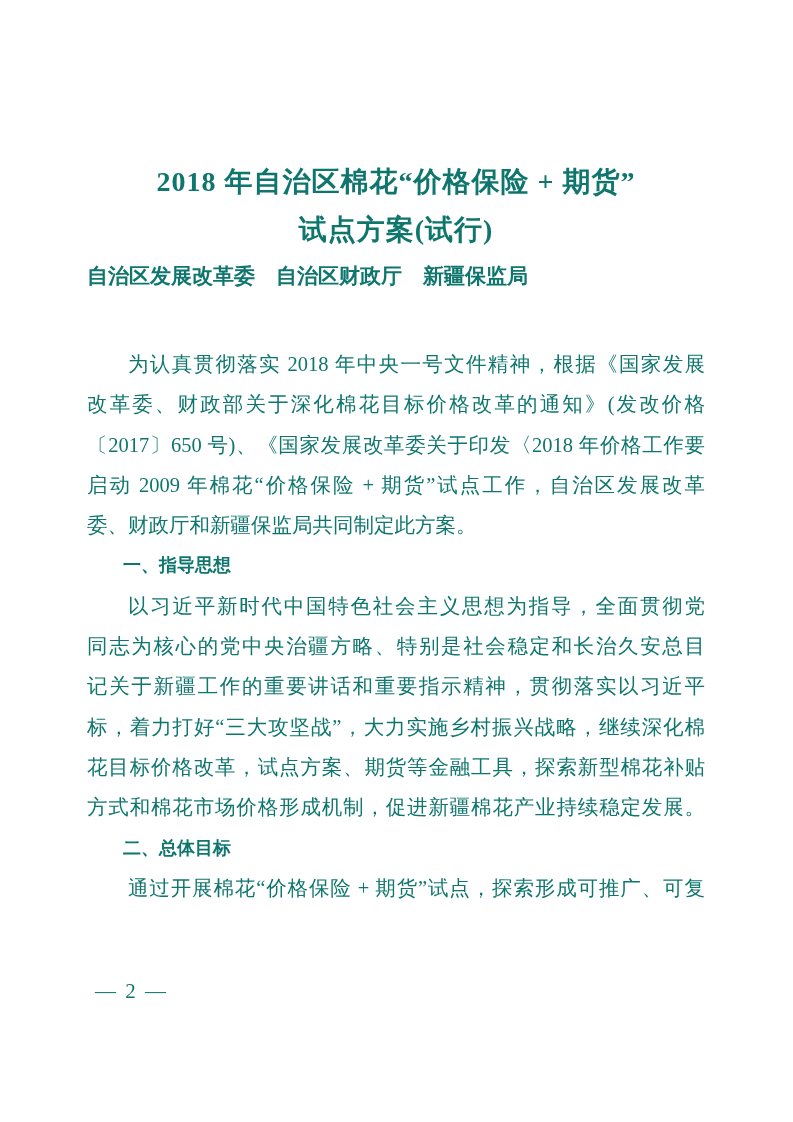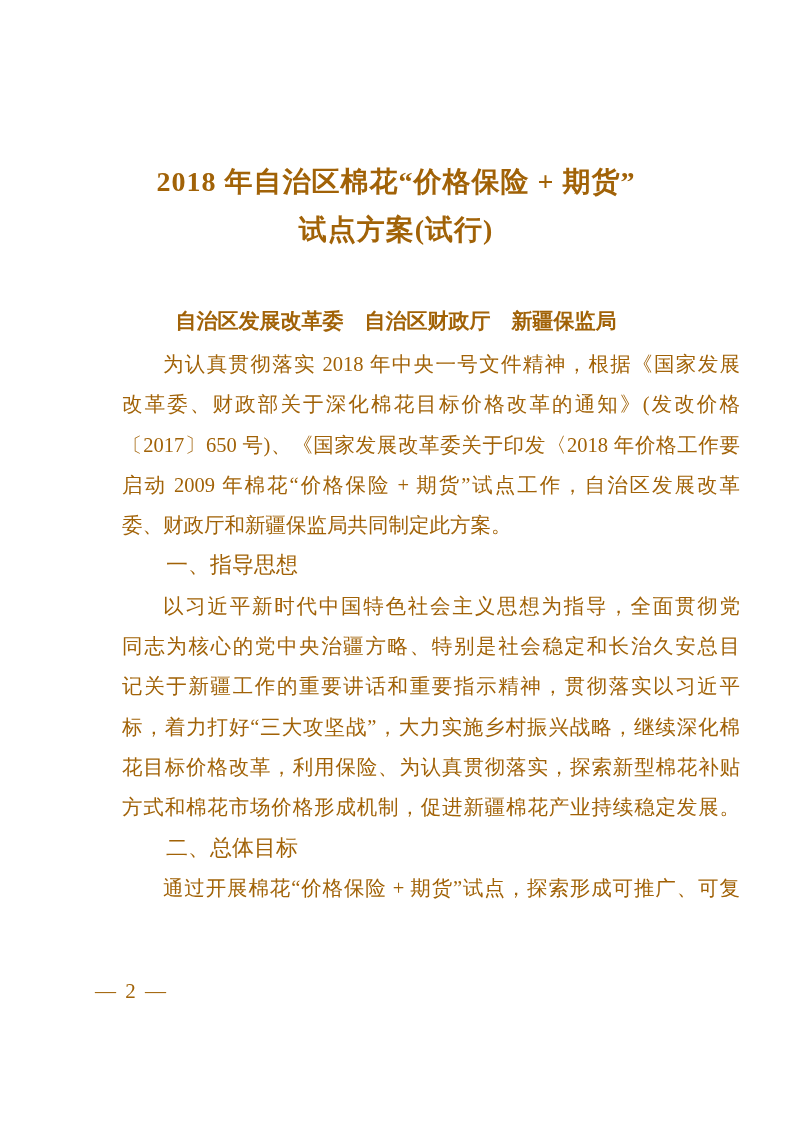--- a/index.html
+++ b/index.html
@@ -6,21 +6,21 @@
     margin: 0;
     padding: 0;
     background: #e8e8e8;
   }
   .page {
     position: relative;
     width: 793px;
     height: 1122px;
     margin: 0 auto;
     background: #ffffff;
-    color: #a16207;
+    color: #0f766e;
     font-family: "Liberation Serif", "DejaVu Serif", serif;
     overflow: hidden;
   }
   .content {
     position: absolute;
     left: 87px;
     top: 0;
     width: 618px;
   }
   .title-line {
@@ -34,49 +34,47 @@
     letter-spacing: 1px;
     white-space: nowrap;
   }
   .title-line.l1 { top: 162px; }
   .title-line.l2 { top: 210px; }
   .byline {
     position: absolute;
     left: 0;
     top: 262px;
     width: 100%;
-    text-align: center;
+    text-align: left;
     font-size: 21px;
     font-weight: bold;
     line-height: 28px;
     white-space: nowrap;
-    margin-top: 45px;
   }
   .bodytext {
     position: absolute;
     left: 0;
     top: 344px;
     width: 100%;
     font-size: 20.5px;
-    margin-left: 35px;
   }
   .line {
     height: 40.3px;
     line-height: 40.3px;
     white-space: nowrap;
   }
   .line.j {
     text-align: justify;
     text-align-last: justify;
     text-justify: inter-character;
   }
   .line.indent { text-indent: 2em; }
   .line.heading {
-    font-weight: 400;
-    font-size: 22px;
+    font-weight: 700;
+    font-size: 18px;
     text-indent: 2em;
   }
   .page-number {
     position: absolute;
     left: 95px;
     top: 980px;
     font-size: 21px;
     line-height: 22px;
     letter-spacing: 2px;
     white-space: nowrap;
@@ -98,21 +96,21 @@
       <div class="line j">〔2017〕650 号)、《国家发展改革委关于印发〈2018 年价格工作要</div>
       <div class="line j">启动 2009 年棉花“价格保险 + 期货”试点工作，自治区发展改革</div>
       <div class="line">委、财政厅和新疆保监局共同制定此方案。</div>
 
       <div class="line heading">一、指导思想</div>
 
       <div class="line j indent">以习近平新时代中国特色社会主义思想为指导，全面贯彻党</div>
       <div class="line j">同志为核心的党中央治疆方略、特别是社会稳定和长治久安总目</div>
       <div class="line j">记关于新疆工作的重要讲话和重要指示精神，贯彻落实以习近平</div>
       <div class="line j">标，着力打好“三大攻坚战”，大力实施乡村振兴战略，继续深化棉</div>
-      <div class="line j">花目标价格改革，利用保险、为认真贯彻落实，探索新型棉花补贴</div>
+      <div class="line j">花目标价格改革，试点方案、期货等金融工具，探索新型棉花补贴</div>
       <div class="line j">方式和棉花市场价格形成机制，促进新疆棉花产业持续稳定发展。</div>
 
       <div class="line heading">二、总体目标</div>
 
       <div class="line j indent">通过开展棉花“价格保险 + 期货”试点，探索形成可推广、可复</div>
     </div>
   </div>
 
   <div class="page-number">— 2 —</div>
 </div>

